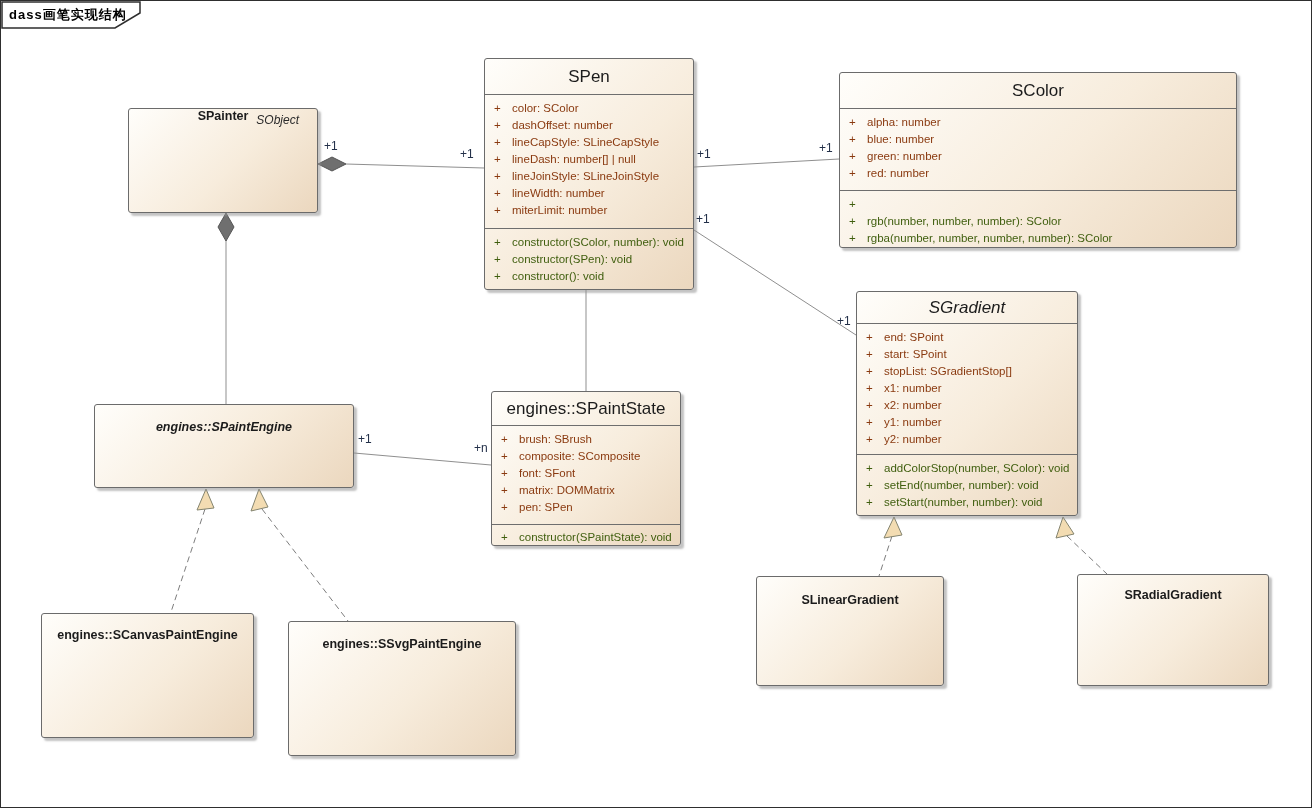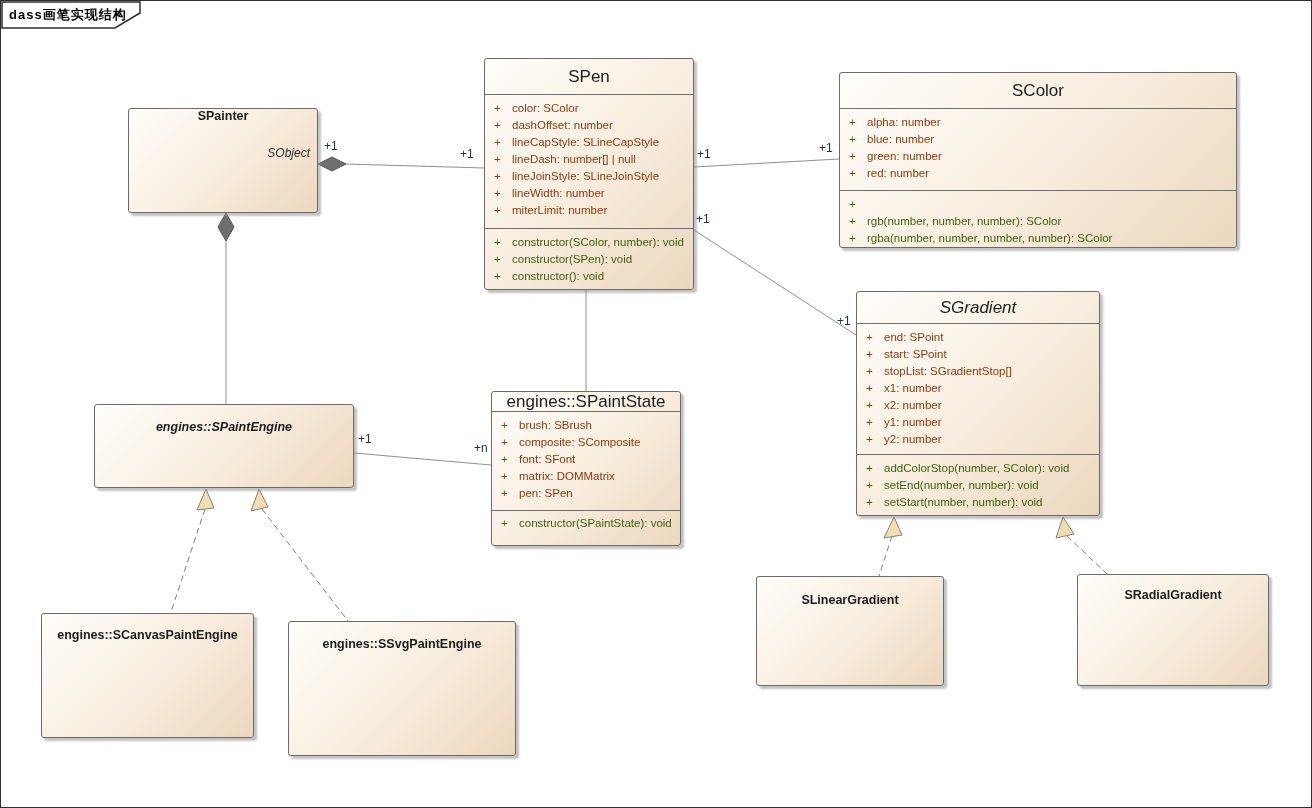--- a/index.html
+++ b/index.html
@@ -18,21 +18,21 @@
   .cls-head {
     box-sizing:border-box; display:flex; align-items:center; justify-content:center;
     font-weight:normal; font-size:17px; color:#1b1b1b;
     border-bottom:1px solid #6e6e6e; white-space:nowrap;
   }
   .free-title {
     text-align:center; font-weight:bold; font-size:12.5px; color:#1b1b1b; white-space:nowrap;
   }
   .italic { font-style:italic; }
   .stereotype {
-    position:absolute; top:4px; right:7px; font-style:italic; font-size:12px; color:#2a2a2a; font-weight:normal;margin-top:33px;
+    position:absolute; top:4px; right:18px; font-style:italic; font-size:12px; color:#2a2a2a; font-weight:normal;
   }
   .compartment { box-sizing:border-box; padding-top:5px; overflow:hidden; }
   .compartment.sep { border-top:1px solid #6e6e6e; }
   .row { display:flex; line-height:17px; font-size:11.5px; white-space:nowrap; }
   .row .vis { flex:none; width:27px; padding-left:9px; box-sizing:border-box; }
   .attr-row { color:#8a3a10; }
   .meth-row { color:#3f5e0e; }
   .mult { position:absolute; z-index:3; font-size:12px; color:#233049; white-space:nowrap; }
   #frame-label {
     position:absolute; left:8px; top:5px; z-index:3;
@@ -152,21 +152,21 @@
           <span class="vis">+</span>
           <span>rgb(number, number, number): SColor</span>
         </div>
       <div class="row meth-row">
           <span class="vis">+</span>
           <span>rgba(number, number, number, number): SColor</span>
         </div>
     </div>
   </div>
 
-  <div class="cls" style="left:855px;top:290px;width:244px;height:225px">
+  <div class="cls" style="left:855px;top:290px;width:222px;height:225px">
     <div class="cls-head italic" style="height:32px">SGradient</div>
     <div class="compartment" style="height:130px">
       <div class="row attr-row">
           <span class="vis">+</span>
           <span>end: SPoint</span>
         </div>
       <div class="row attr-row">
           <span class="vis">+</span>
           <span>start: SPoint</span>
         </div>
@@ -201,21 +201,21 @@
           <span>setEnd(number, number): void</span>
         </div>
       <div class="row meth-row">
           <span class="vis">+</span>
           <span>setStart(number, number): void</span>
         </div>
     </div>
   </div>
 
   <div class="cls" style="left:490px;top:390px;width:190px;height:155px">
-    <div class="cls-head" style="height:20px">engines::SPaintState</div>
+    <div class="cls-head" style="height:34px">engines::SPaintState</div>
     <div class="compartment" style="height:98px">
       <div class="row attr-row">
           <span class="vis">+</span>
           <span>brush: SBrush</span>
         </div>
       <div class="row attr-row">
           <span class="vis">+</span>
           <span>composite: SComposite</span>
         </div>
       <div class="row attr-row">

